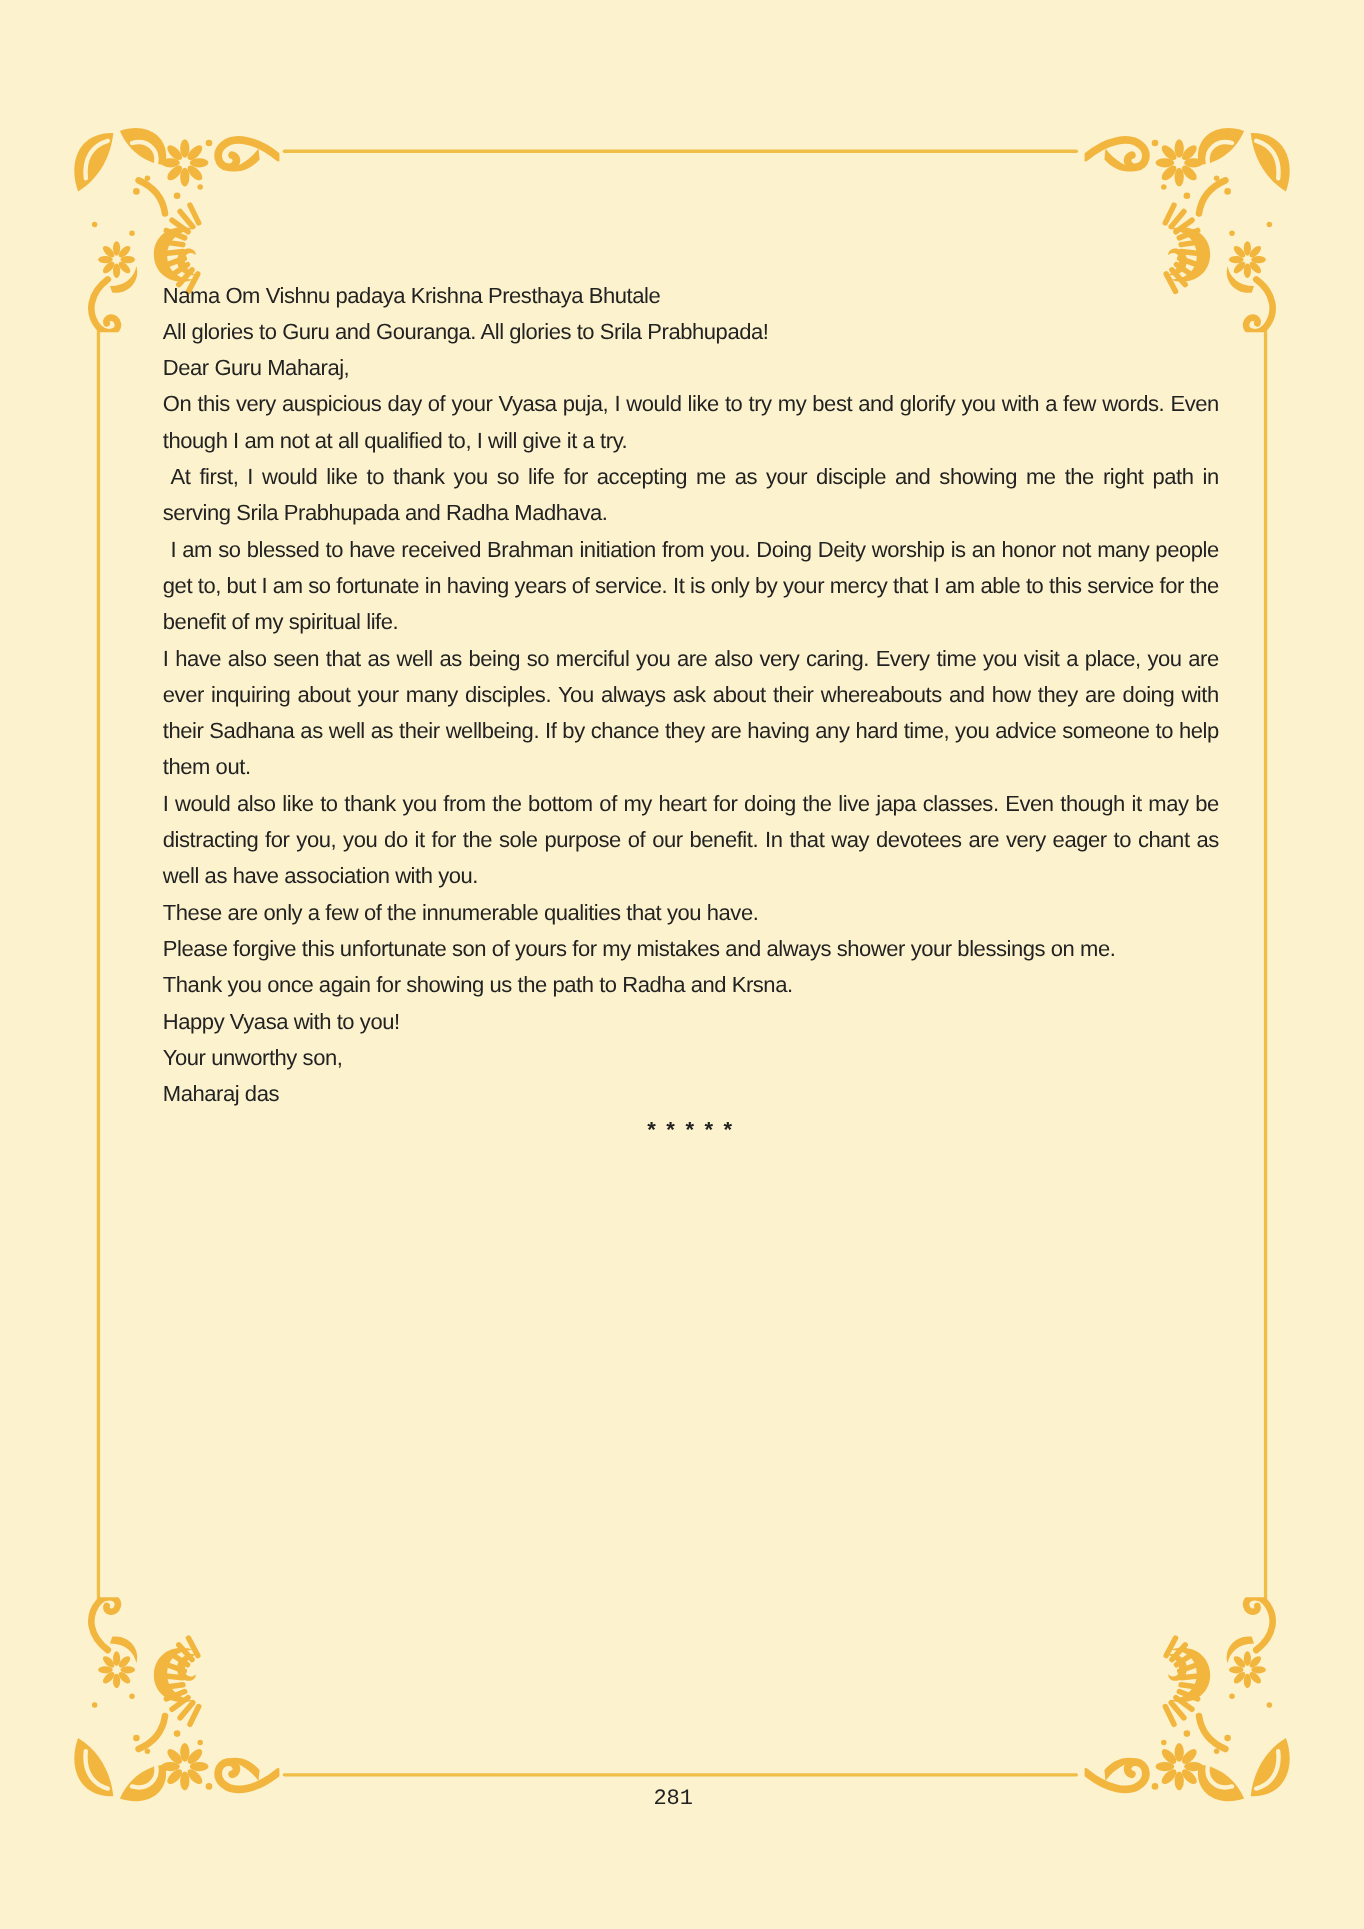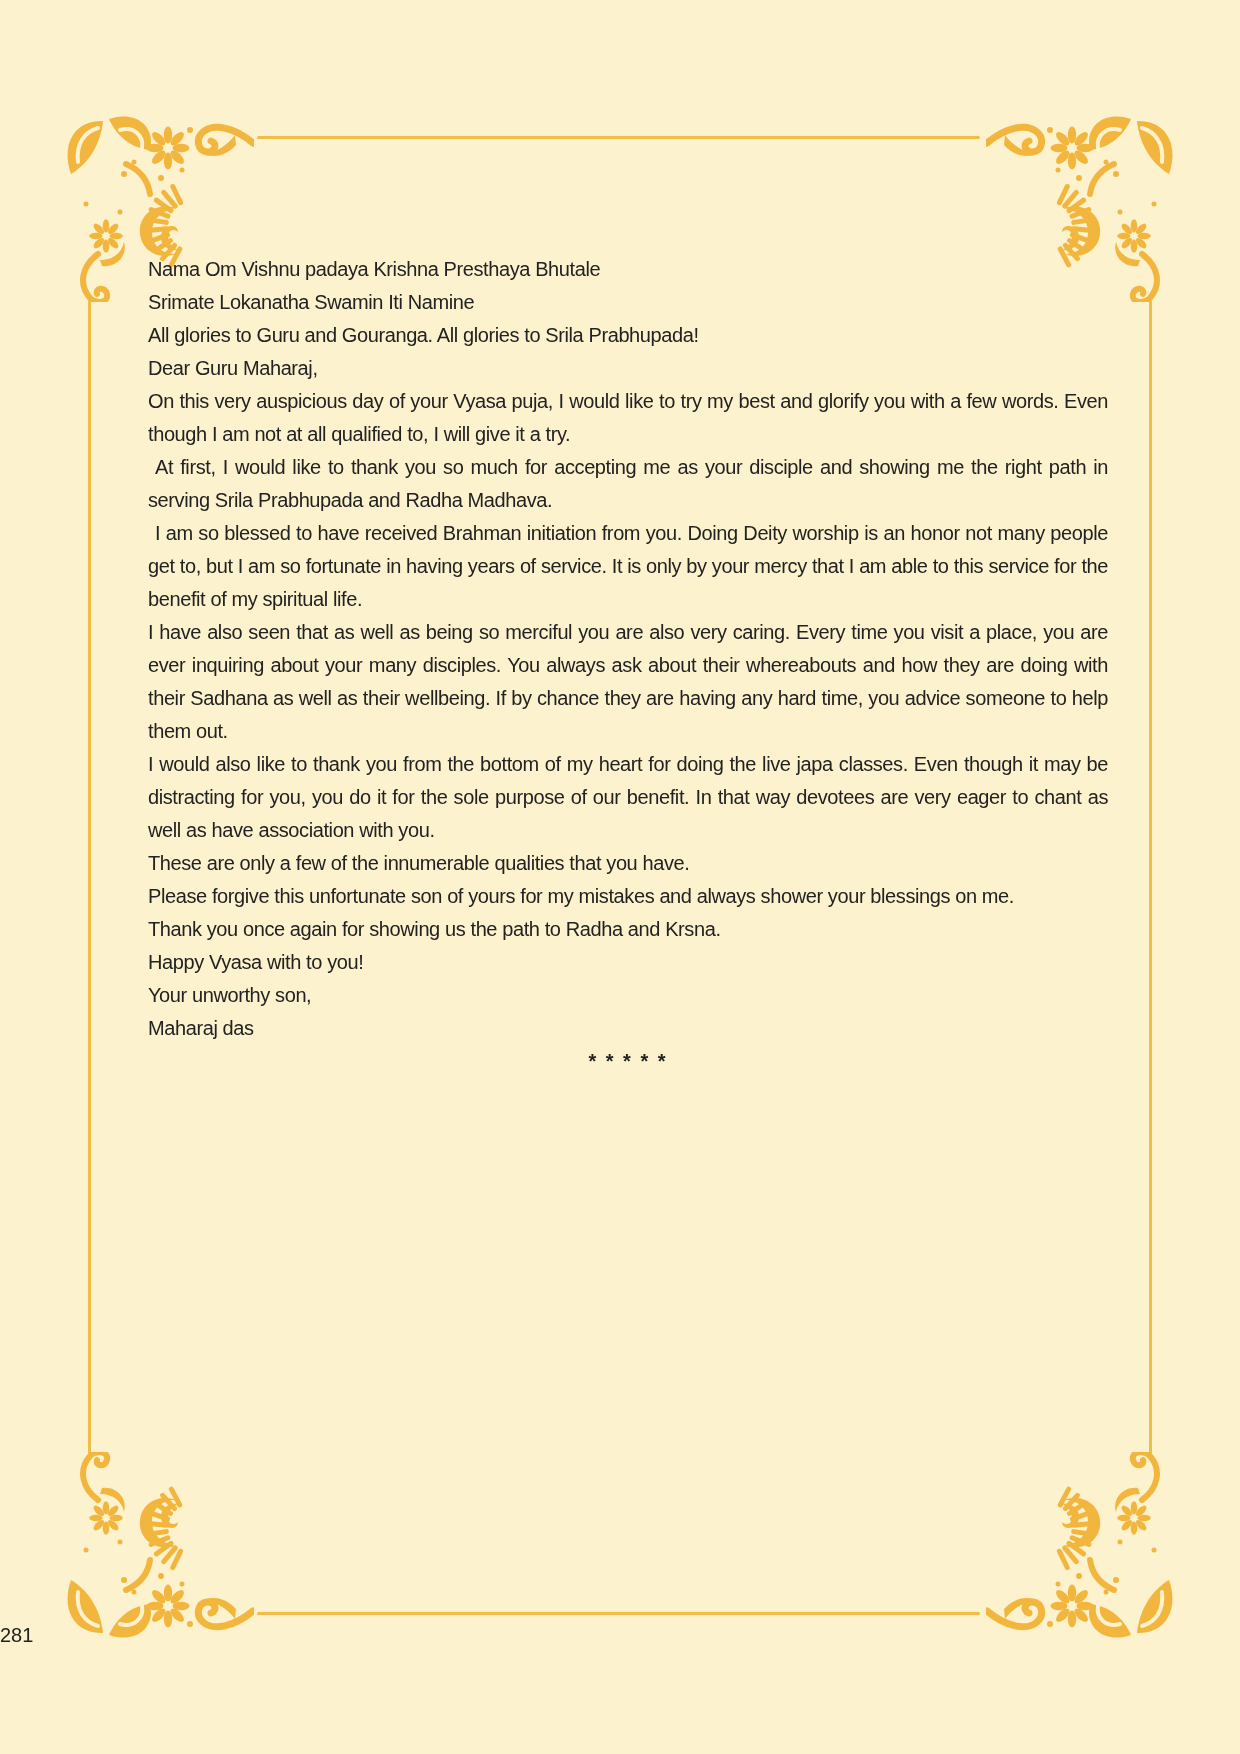--- a/index.html
+++ b/index.html
@@ -56,22 +56,23 @@
   .separator{
     text-align:center;
     font-weight:bold;
     font-size:20px;
     letter-spacing:2px;
   }
   .page-number{
     position:absolute;
     left:0;right:16px;
     top:1624px;
-    text-align:left;
+    text-align:center;
     font-size:20px;
+    font-family:Liberation Mono, monospace;
   }
 </style>
 </head>
 <body>
 
 <svg style="position:absolute;width:0;height:0" aria-hidden="true">
   <defs>
     <g id="flower8" fill="currentColor">
       <ellipse cx="0" cy="-13" rx="4.2" ry="8.5"></ellipse>
       <g transform="rotate(45)">
@@ -150,28 +151,27 @@
     </svg>
   <svg class="corner bl" viewBox="0 0 190 190">
       <use href="#flourish"></use>
     </svg>
   <svg class="corner br" viewBox="0 0 190 190">
       <use href="#flourish"></use>
     </svg>
 
   <div class="content">
     <p>Nama Om Vishnu padaya Krishna Presthaya Bhutale</p>
-    <p class="mt-14">Srimate Lokanatha Swamin Iti Namine</p>
 
     <p class="mt-54">All glories to Guru and Gouranga. All glories to Srila Prabhupada!</p>
 
     <p class="mt-48">Dear Guru Maharaj,</p>
 
     <p class="mt-16 just">On this very auspicious day of your Vyasa puja, I would like to try my best and glorify you with a few words. Even though I am not at all qualified to, I will give it a try.</p>
-    <p class="mt-16 just ind">At first, I would like to thank you so much for accepting me as your disciple and showing me the right path in serving Srila Prabhupada and Radha Madhava.</p>
+    <p class="mt-16 just ind">At first, I would like to thank you so life for accepting me as your disciple and showing me the right path in serving Srila Prabhupada and Radha Madhava.</p>
     <p class="mt-16 just ind">I am so blessed to have received Brahman initiation from you. Doing Deity worship is an honor not many people get to, but I am so fortunate in having years of service. It is only by your mercy that I am able to this service for the benefit of my spiritual life.</p>
     <p class="mt-16 just">I have also seen that as well as being so merciful you are also very caring.  Every time you visit a place, you are ever inquiring about your many disciples. You always ask about their whereabouts and how they are doing with their Sadhana as well as their wellbeing. If by chance they are having any hard time, you advice someone to help them out.</p>
     <p class="mt-16 just">I would also like to thank you from the bottom of my heart for doing the live japa classes.  Even though it may be distracting for you, you do it for the sole purpose of our benefit. In that way devotees are very eager to chant as well as have association with you.</p>
     <p class="mt-16 just">These are only a few of the innumerable qualities that you have.</p>
     <p class="mt-16 just">Please forgive this unfortunate son of yours for my mistakes and always shower your blessings on me.</p>
     <p class="mt-16 just">Thank you once again for showing us the path to Radha and Krsna.</p>
     <p class="mt-16 just">Happy Vyasa with to you!</p>
 
     <p class="mt-68">Your unworthy son,</p>
     <p class="mt-16">Maharaj das</p>

